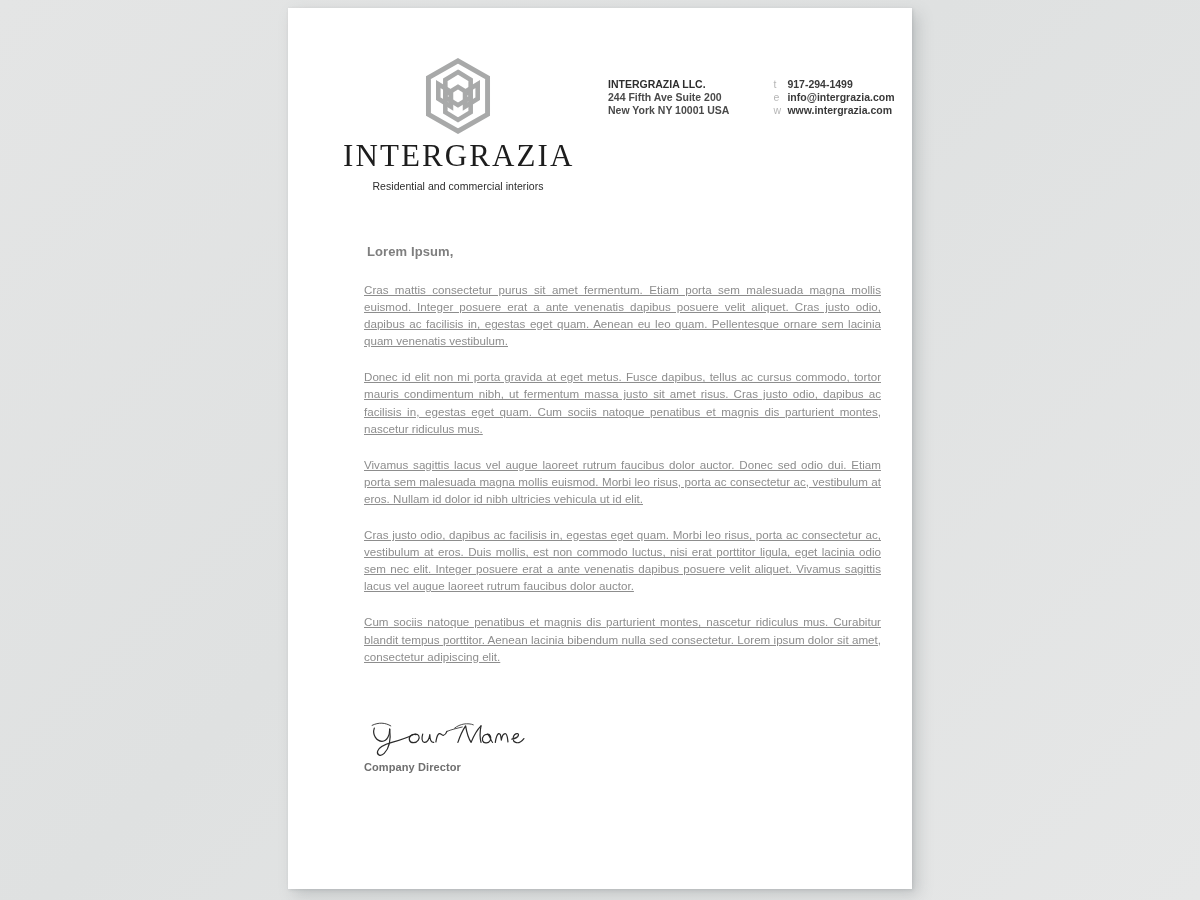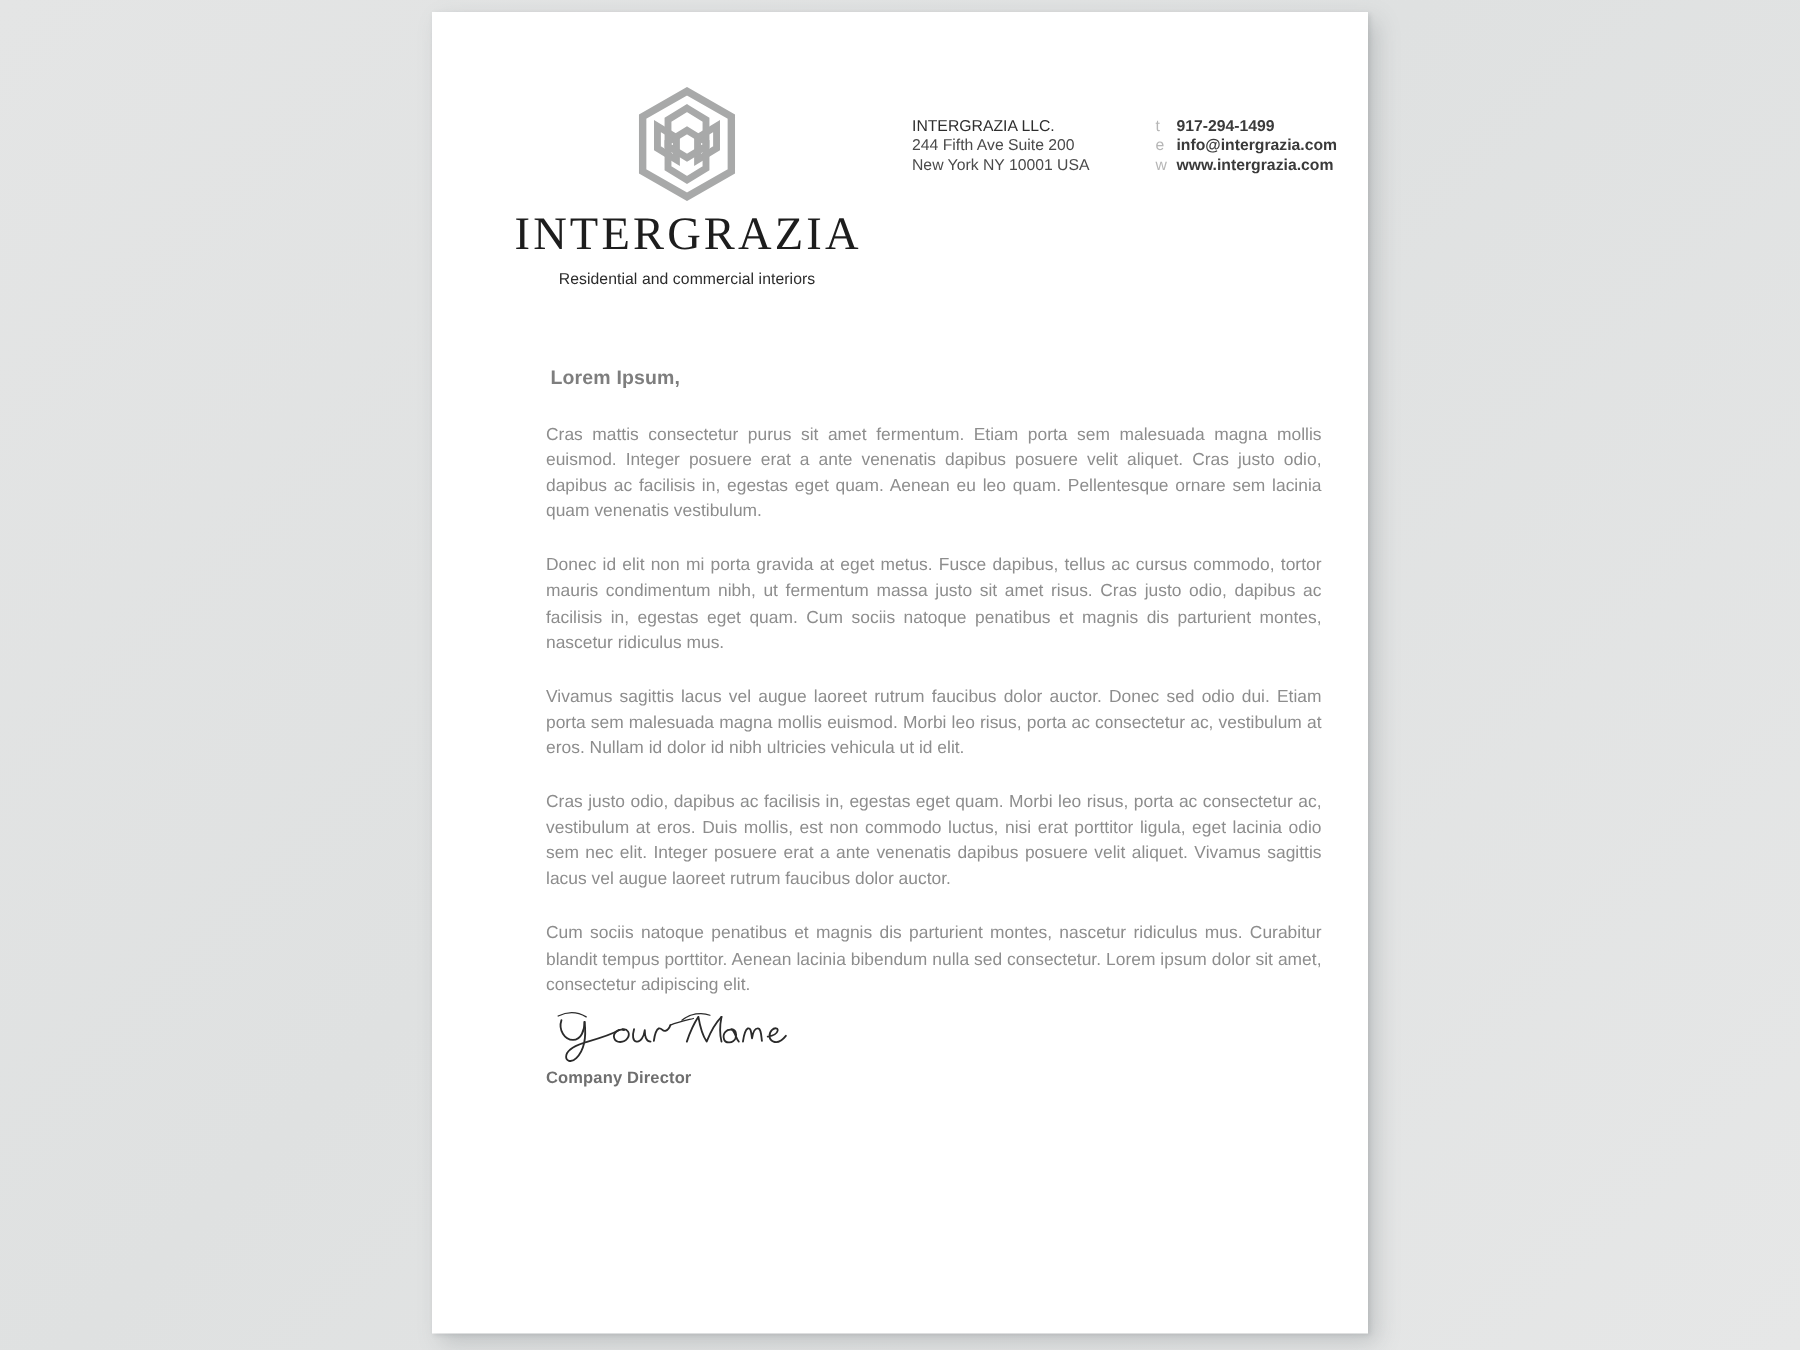--- a/index.html
+++ b/index.html
@@ -78,21 +78,21 @@
     gap: 44px;
     font-size: 10.5px;
     line-height: 13.2px;
   }
 
   #address-column {
     color: #3a3a3a;
     font-weight: bold;
     white-space: nowrap;
   }
-  #address-column .addr-line { font-weight: normal; }
+  #address-column .addr-line { font-weight: bold; }
   #address-column .addr-line.name { color: #2e2e2e; }
   #address-column .addr-line.street,
   #address-column .addr-line.city { color: #4a4a4a; }
 
   #channels-column {
     white-space: nowrap;
   }
   .channel-row {
     display: flex;
     align-items: baseline;
@@ -123,28 +123,29 @@
     letter-spacing: 0.1px;
   }
 
   .body-paragraph {
     font-size: 11.6px;
     line-height: 17.1px;
     color: #8d8d8d;
     margin: 0 0 19px 0;
     text-align: justify;
     letter-spacing: 0.01px;
+    text-decoration: underline;
   }
   .body-paragraph:last-child { margin-bottom: 0; }
 
   
   #signature-block {
     position: absolute;
     left: 76px;
-    top: 660px;
+    top: 708px;
     width: 400px;
   }
 
   #signature-mark {
     display: block;
     width: 168px;
     height: 44px;
   }
 
   #signature-title {

